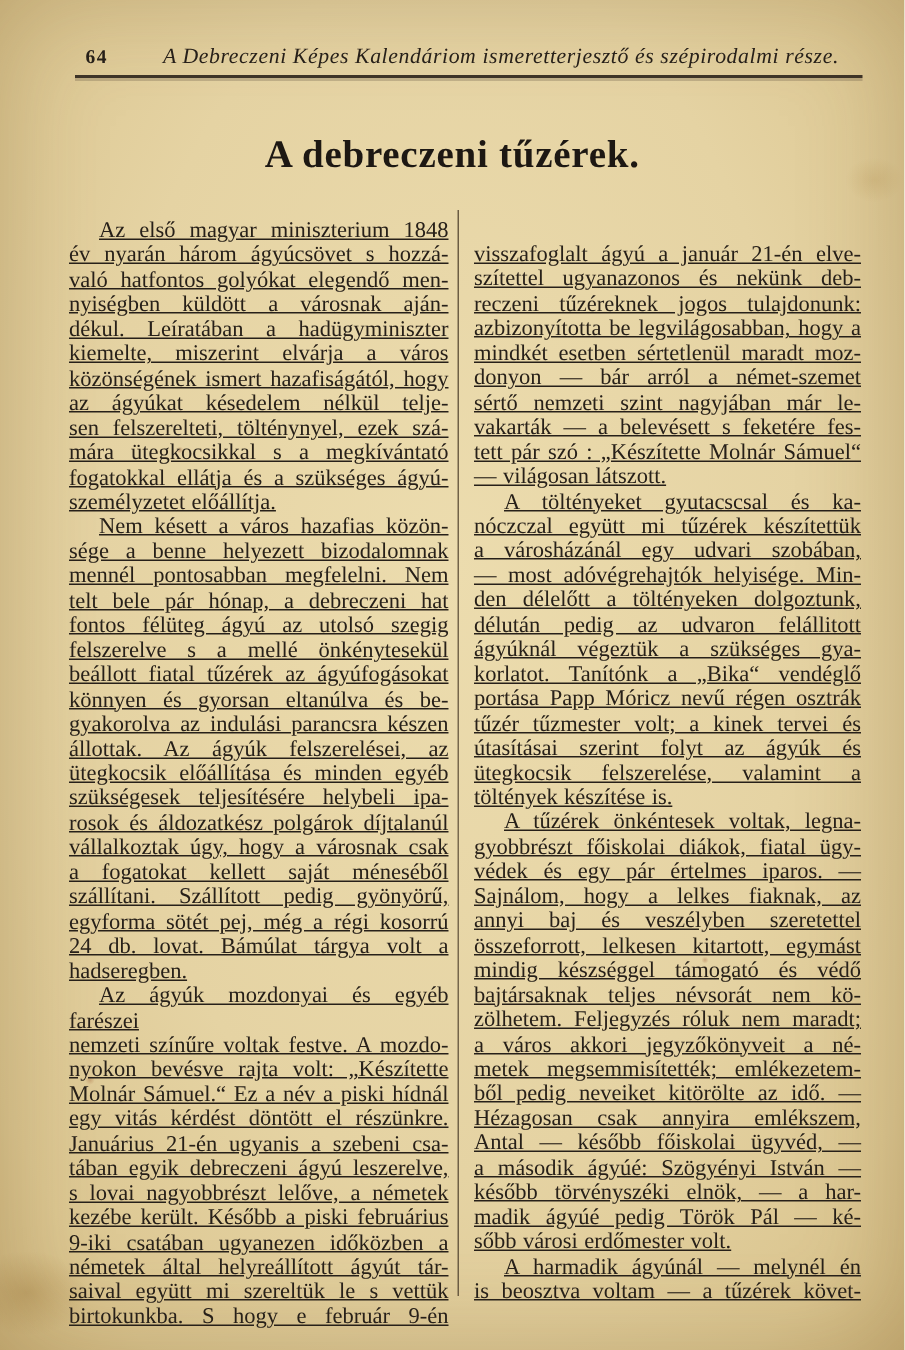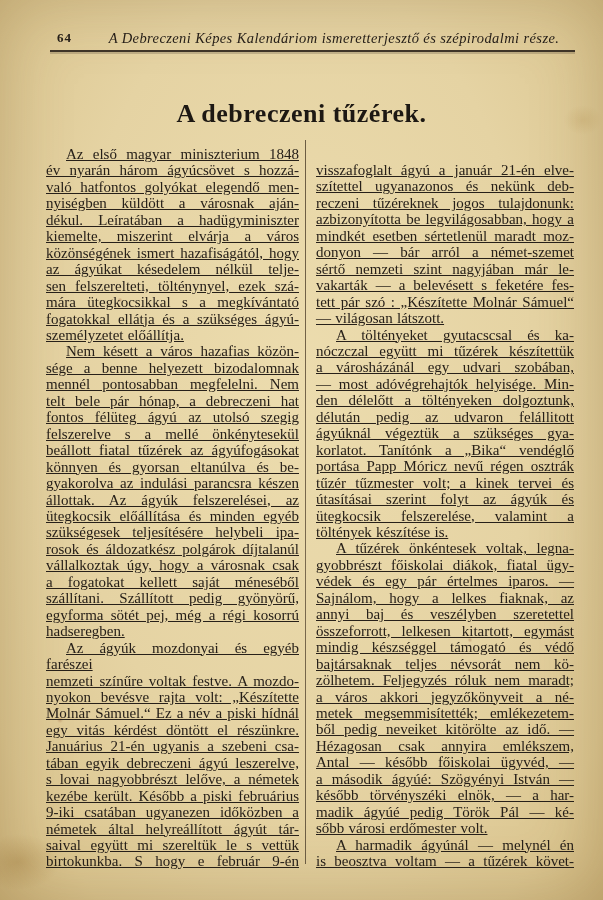--- a/index.html
+++ b/index.html
@@ -31,21 +31,21 @@
     font-size: 14.5px; font-style: italic; letter-spacing: 0.4px;
     white-space: nowrap;
   }
   .hdr-rule {
     position: absolute; left: 50px; right: 28px; top: 50px;
     height: 2px; background: #3e3427;
     box-shadow: 0 2px 0 rgba(62,52,39,0.22);
   }
   .art-title {
     position: absolute; left: 0; right: 0; top: 87px;
-    margin: 12px; text-align: center;
+    margin: 1px; text-align: center;
     font-size: 26px; font-weight: bold; letter-spacing: 0.5px;
     color: #1d1813;
   }
   .col {
     position: absolute; top: 146px;
     font-size: 15px; line-height: 16.45px;
     word-spacing: 0.5px;
     text-decoration: underline;
   }
   .col-left  { left: 46px;  width: 253px; }
@@ -98,20 +98,21 @@
       <div class="line">könnyen és gyorsan eltanúlva és be-</div>
       <div class="line">gyakorolva az indulási parancsra készen</div>
       <div class="line">állottak. Az ágyúk felszerelései, az</div>
       <div class="line">ütegkocsik előállítása és minden egyéb</div>
       <div class="line">szükségesek teljesítésére helybeli ipa-</div>
       <div class="line">rosok és áldozatkész polgárok díjtalanúl</div>
       <div class="line">vállalkoztak úgy, hogy a városnak csak</div>
       <div class="line">a fogatokat kellett saját méneséből</div>
       <div class="line">szállítani. Szállított pedig gyönyörű,</div>
       <div class="line">egyforma sötét pej, még a régi kosorrú</div>
+      <div class="line">24 db. lovat. Bámúlat tárgya volt a</div>
       <div class="line para-end">hadseregben.</div>
       <div class="line indent">Az ágyúk mozdonyai és egyéb farészei</div>
       <div class="line">nemzeti színűre voltak festve. A mozdo-</div>
       <div class="line">nyokon bevésve rajta volt: „Készítette</div>
       <div class="line">Molnár Sámuel.“ Ez a név a piski hídnál</div>
       <div class="line">egy vitás kérdést döntött el részünkre.</div>
       <div class="line">Januárius 21-én ugyanis a szebeni csa-</div>
       <div class="line">tában egyik debreczeni ágyú leszerelve,</div>
       <div class="line">s lovai nagyobbrészt lelőve, a németek</div>
       <div class="line">kezébe került. Később a piski februárius</div>

